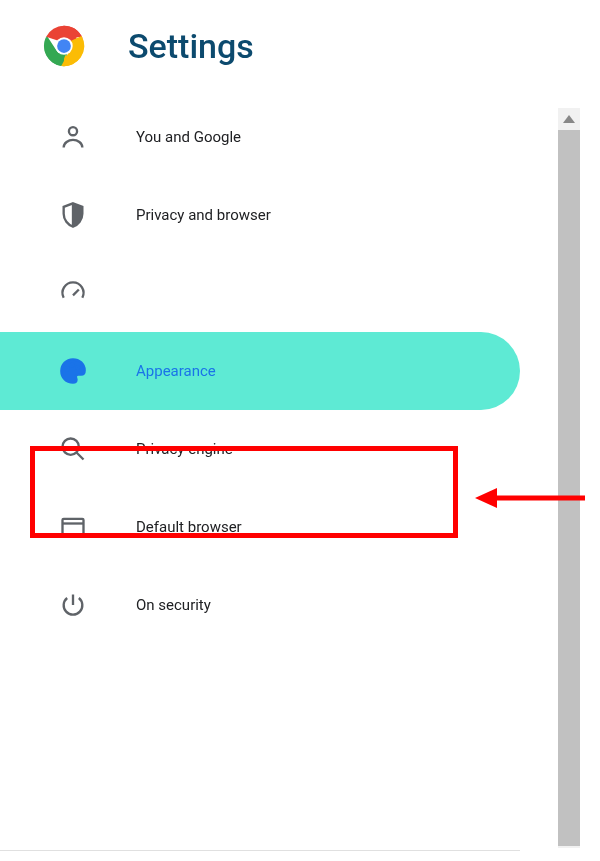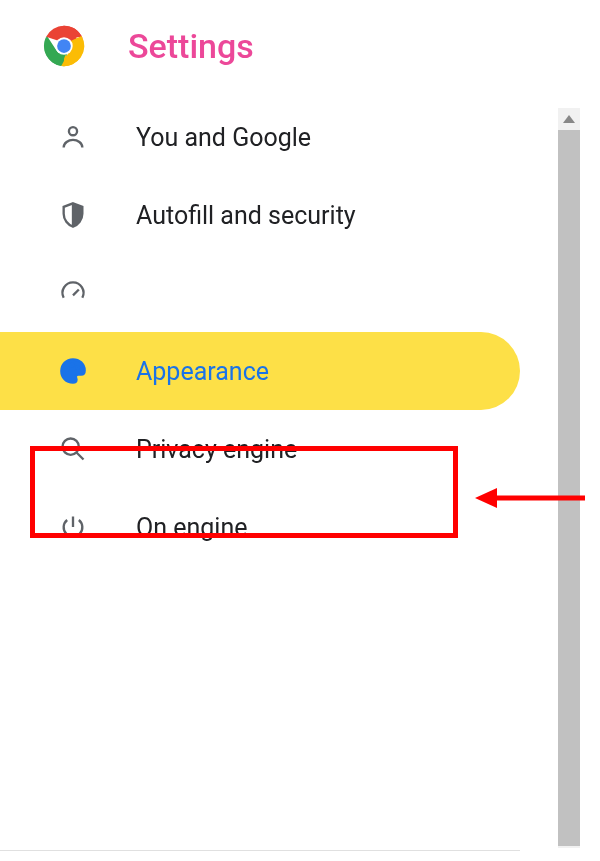--- a/index.html
+++ b/index.html
@@ -17,36 +17,36 @@
       padding: 24px 0 30px 42px;
       gap: 42px;
     }
     .chrome-logo {
       width: 44px;
       height: 44px;
     }
     .page-title {
       font-size: 34px;
       font-weight: 500;
-      color: #ec4899;
+      color: #0c4a6e;
     }
     .menu {
       padding-left: 0;
     }
     .menu-item {
       display: flex;
       align-items: center;
       height: 78px;
       padding-left: 58px;
       gap: 48px;
       cursor: pointer;
       position: relative;
     }
     .menu-item.selected {
-      background: #fde047;
+      background: #5eead4;
       border-radius: 0 40px 40px 0;
       margin-right: 80px;
     }
     .menu-item.selected .menu-label {
       color: #1a73e8;
     }
     .menu-item.selected .icon-wrap svg {
       stroke: #1a73e8;
       fill: #1a73e8;
     }
@@ -56,21 +56,21 @@
       display: flex;
       align-items: center;
       justify-content: center;
       flex-shrink: 0;
     }
     .icon-wrap svg {
       width: 28px;
       height: 28px;
     }
     .menu-label {
-      font-size: 25px;
+      font-size: 15px;
       color: #202124;
       font-weight: 400;
     }
     .highlight-box {
       position: absolute;
       border: 5px solid #ff0000;
       left: 30px;
       top: 446px;
       width: 428px;
       height: 92px;
@@ -159,21 +159,21 @@
 
 
   <div class="menu-item">
     <span class="icon-wrap">
       <svg viewBox="0 0 24 24" fill="none" stroke="#5f6368" stroke-width="2">
         <path d="M12 2 L20 5 V11 C20 16 16.5 20.5 12 22 C7.5 20.5 4 16 4 11 V5 Z"></path>
         <path d="M12 2 V22" stroke-width="2"></path>
         <path d="M12 2 L20 5 V11 C20 16 16.5 20.5 12 22 Z" fill="#5f6368" stroke="none"></path>
       </svg>
     </span>
-    <span class="menu-label">Autofill and security</span>
+    <span class="menu-label">Privacy and browser</span>
   </div>
 
   <div class="menu-item">
     <span class="icon-wrap">
       <svg viewBox="0 0 24 24" fill="none" stroke="#5f6368" stroke-width="2">
         <path d="M4 16 A9 9 0 1 1 20 16"></path>
         <line x1="12" y1="14" x2="17" y2="9"></line>
       </svg>
     </span>
   </div>
@@ -193,29 +193,38 @@
   <div class="menu-item">
     <span class="icon-wrap">
       <svg viewBox="0 0 24 24" fill="none" stroke="#5f6368" stroke-width="2">
         <circle cx="10" cy="10" r="7"></circle>
         <line x1="15" y1="15" x2="21" y2="21"></line>
       </svg>
     </span>
     <span class="menu-label">Privacy engine</span>
   </div>
 
+  <div class="menu-item">
+    <span class="icon-wrap">
+      <svg viewBox="0 0 24 24" fill="none" stroke="#5f6368" stroke-width="2">
+        <rect x="3" y="5" width="18" height="14" rx="1"></rect>
+        <line x1="3" y1="9" x2="21" y2="9"></line>
+      </svg>
+    </span>
+    <span class="menu-label">Default browser</span>
+  </div>
 
   <div class="menu-item">
     <span class="icon-wrap">
       <svg viewBox="0 0 24 24" fill="none" stroke="#5f6368" stroke-width="2">
         <path d="M7 6 A8 8 0 1 0 17 6"></path>
         <line x1="12" y1="3" x2="12" y2="12"></line>
       </svg>
     </span>
-    <span class="menu-label">On engine</span>
+    <span class="menu-label">On security</span>
   </div>
 
 </div>
 
 <div class="highlight-box"></div>
 
 <div class="arrow">
   <svg width="110" height="30" viewBox="0 0 110 30">
     <line x1="110" y1="15" x2="18" y2="15" stroke="#ff0000" stroke-width="5"></line>
     <polygon points="0,15 22,5 22,25" fill="#ff0000"></polygon>

